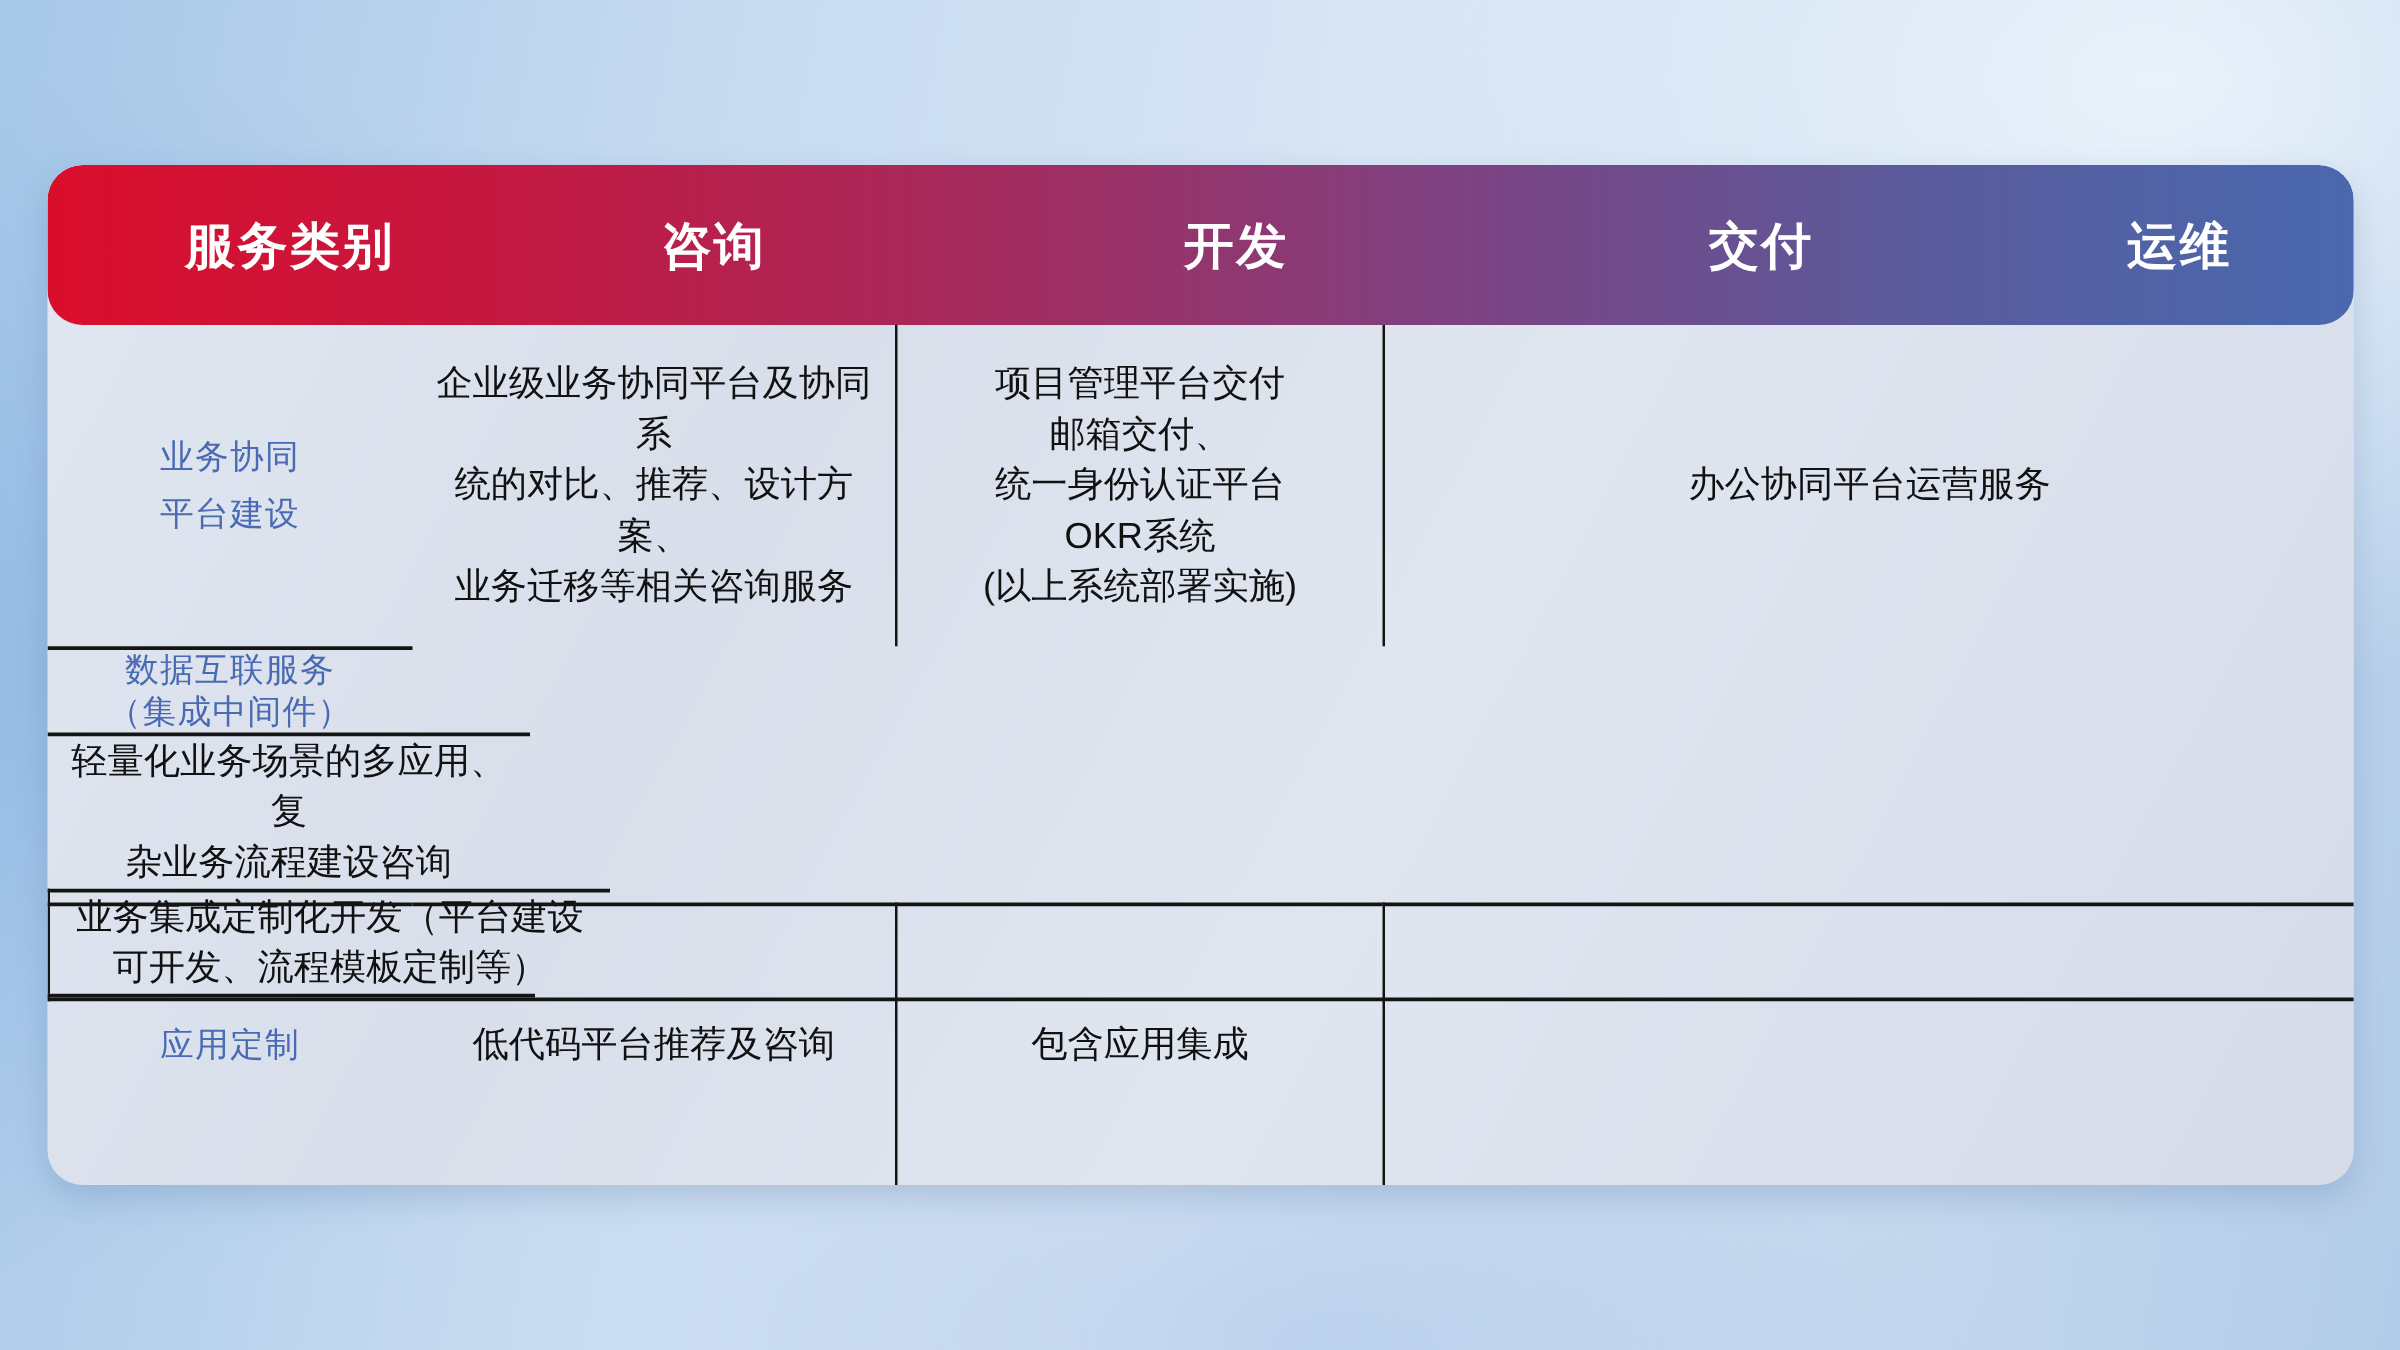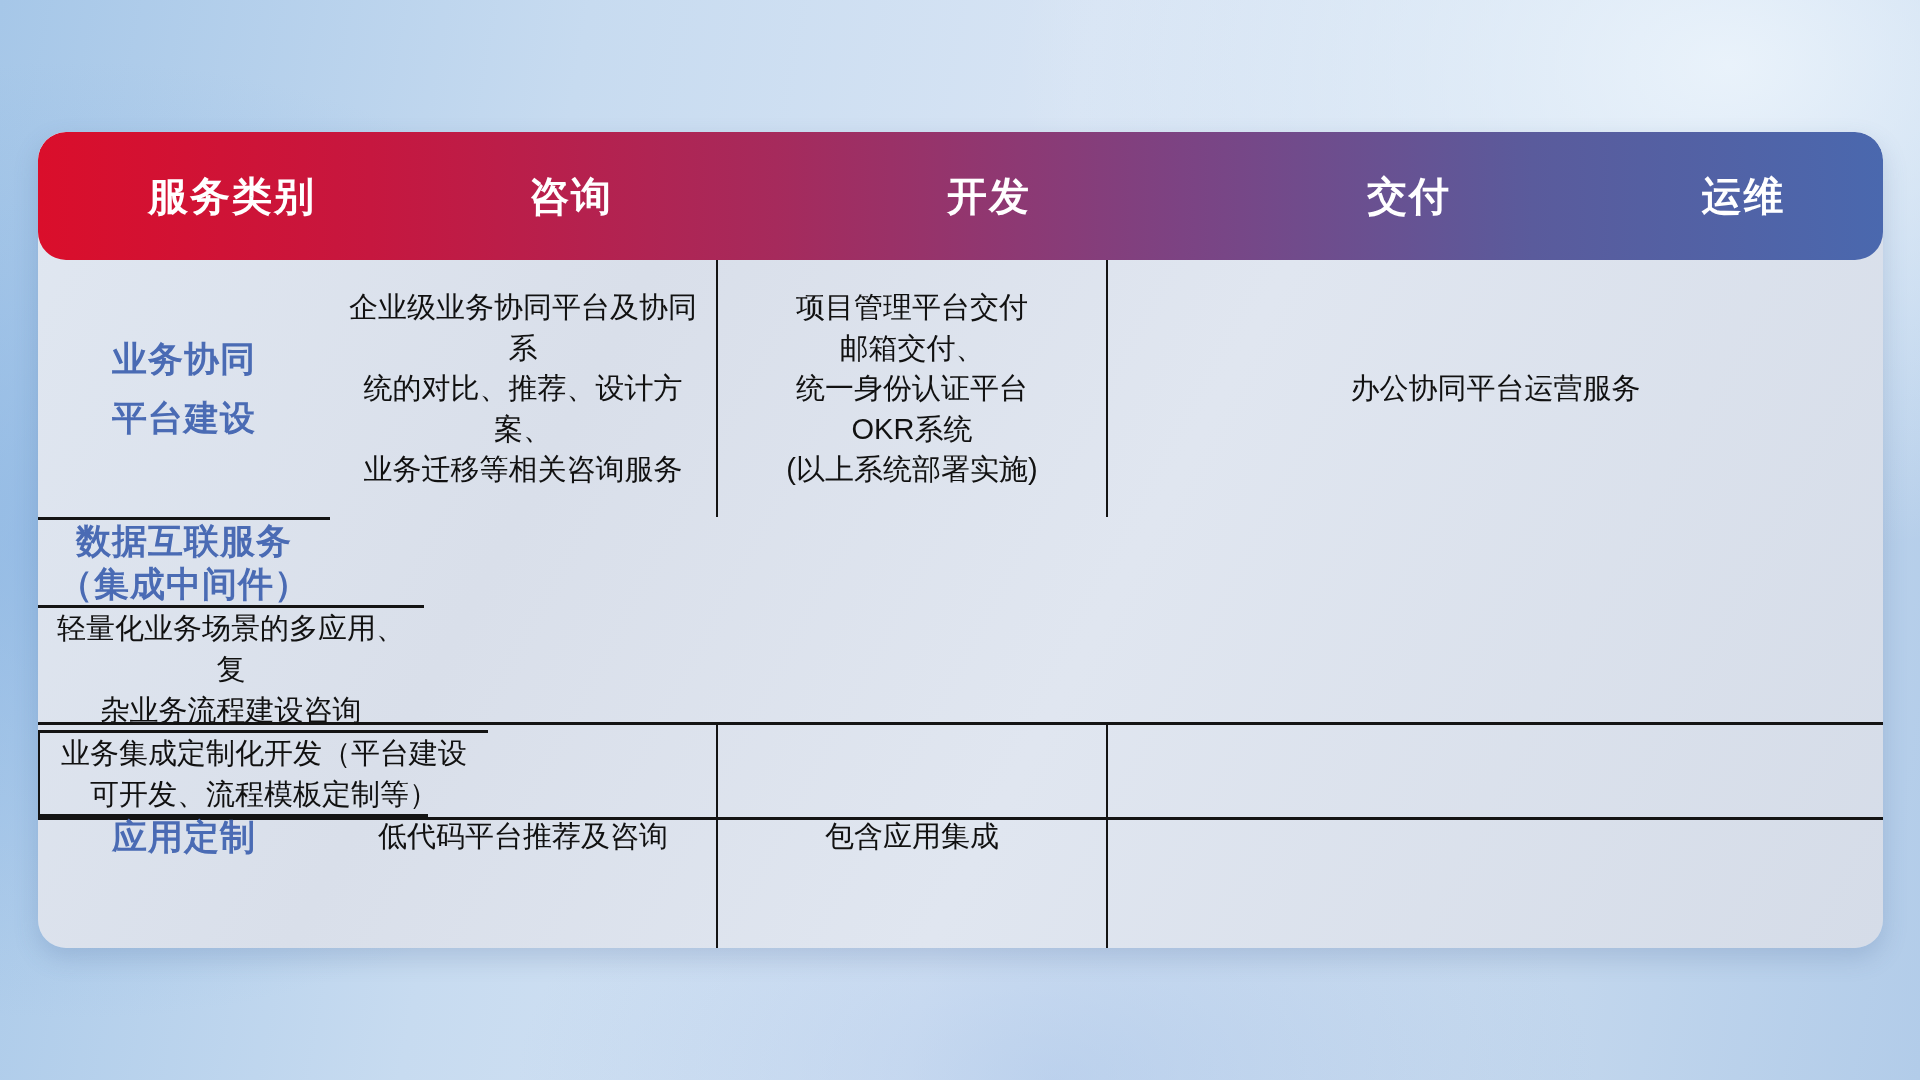--- a/index.html
+++ b/index.html
@@ -48,21 +48,21 @@
     box-sizing:border-box;
     display:flex;align-items:center;justify-content:center;
     text-align:center;
     white-space:pre-line;
     font-size:29px;line-height:1.40;color:#111;
     padding:0 18px;
   }
   .vline{border-left:2px solid #141414;}
   .r2 .td,.r3 .td{border-top:3px solid #141414;}
   .cat{
-    color:#4a6bb4;font-weight:bold;font-size:35px;letter-spacing:1px;
+    color:#4a6bb4;font-weight:normal;font-size:27px;letter-spacing:1px;
   }
   .r1 .cat{line-height:1.68;}
   .r2 .cat{line-height:1.22;}
   .r3 .cat{line-height:1.3;}
 </style>
 </head>
 <body>
 
 <div class="stage">
   <div class="panel">

